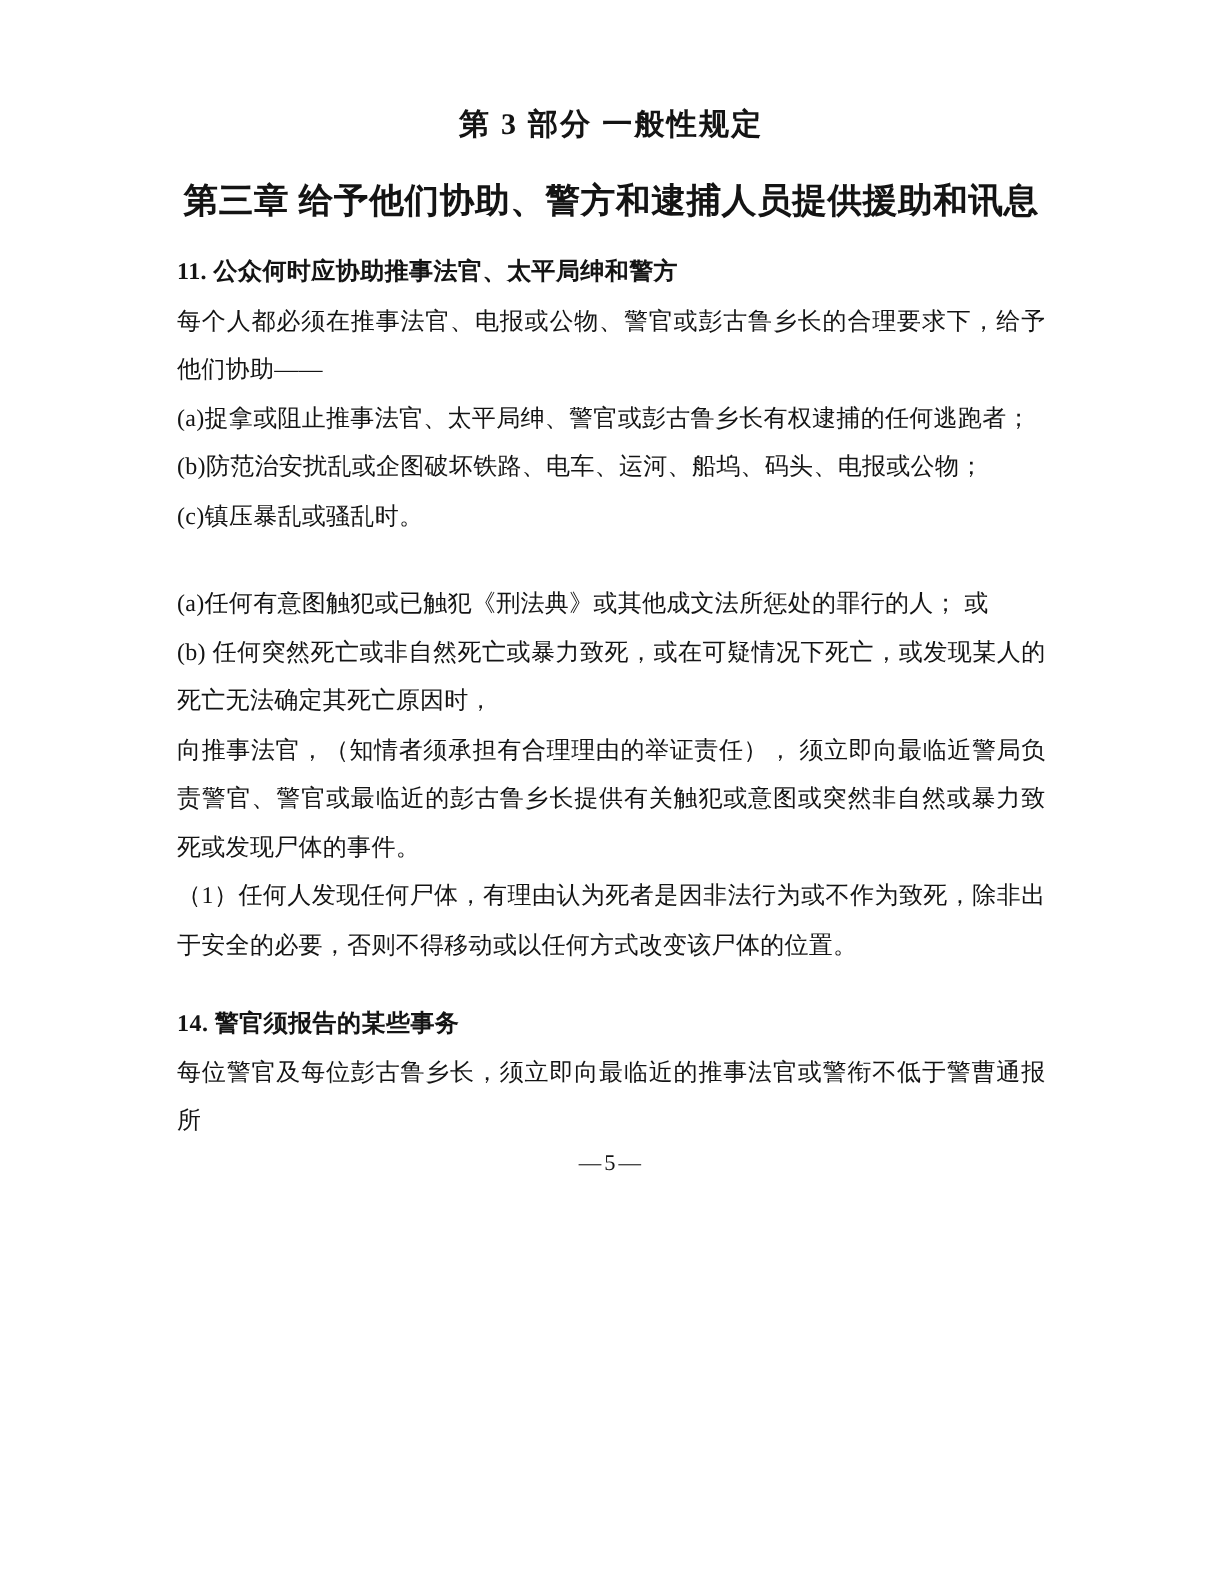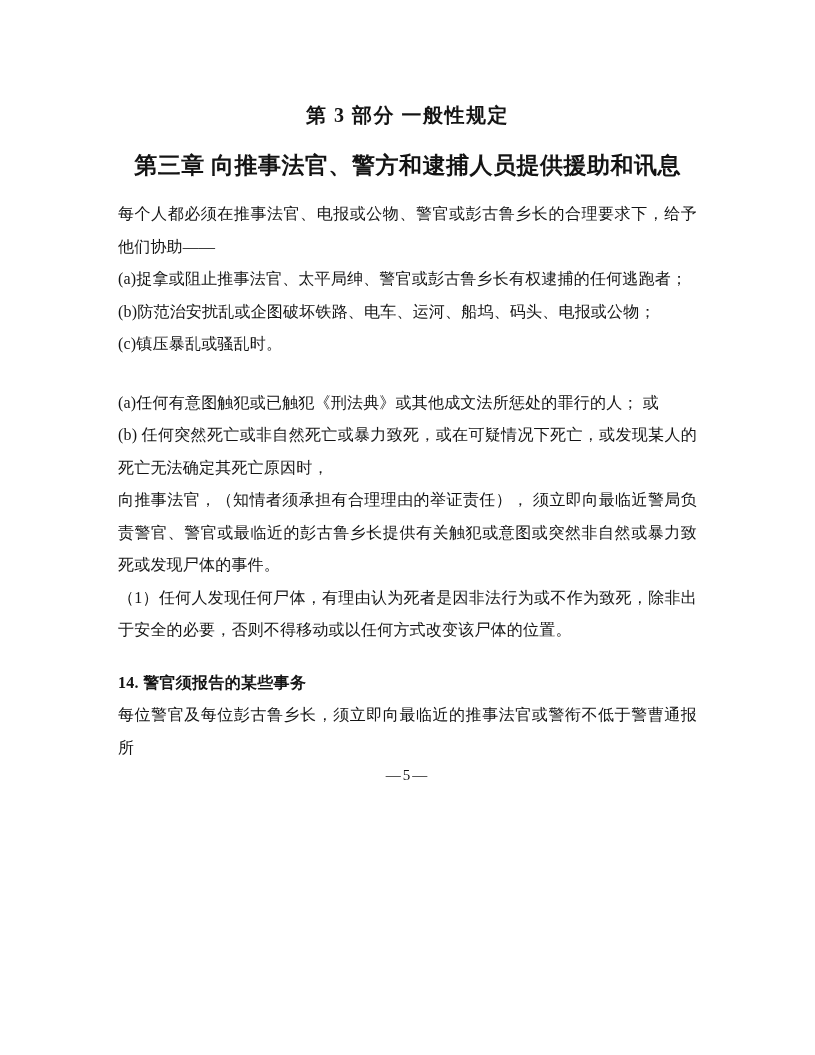--- a/index.html
+++ b/index.html
@@ -11,21 +11,21 @@
     position: relative;
     width: 815px;
     height: 1055px;
     background: #ffffff;
     color: #141414;
     font-family: "Liberation Serif", "DejaVu Serif", serif;
     overflow: hidden;
     box-sizing: border-box;
   }
   .content {
-    padding: 100px 118px 0 118px;
+    padding: 68px 118px 0 118px;
     box-sizing: border-box;
   }
   .part-title {
     margin: 0;
     font-size: 20px;
     line-height: 30px;
     font-weight: bold;
     text-align: center;
     letter-spacing: 1.5px;
   }
@@ -63,23 +63,24 @@
     letter-spacing: 2px;
   }
 </style>
 </head>
 <body>
 
 <div class="page">
   <div class="content">
 
     <h1 class="part-title">第 3 部分  一般性规定</h1>
-    <h2 class="chapter-title">第三章  向推事法官、警方和逮捕人员提供援助和讯息</h2>
+    <h2 class="chapter-title">第三章  给予他们协助、警方和逮捕人员提供援助和讯息</h2>
 
     <section class="s11">
+      <h3 class="sec-heading">11. 公众何时应协助推事法官、太平局绅和警方</h3>
       <p class="para">每个人都必须在推事法官、电报或公物、警官或彭古鲁乡长的合理要求下，给予他们协助——</p>
       <p class="para">(a)捉拿或阻止推事法官、太平局绅、警官或彭古鲁乡长有权逮捕的任何逃跑者；</p>
       <p class="para">(b)防范治安扰乱或企图破坏铁路、电车、运河、船坞、码头、电报或公物；</p>
       <p class="para">(c)镇压暴乱或骚乱时。</p>
     </section>
 
 
     <section class="s13">
       <p class="para">(a)任何有意图触犯或已触犯《刑法典》或其他成文法所惩处的罪行的人；  或</p>
       <p class="para">(b) 任何突然死亡或非自然死亡或暴力致死，或在可疑情况下死亡，或发现某人的死亡无法确定其死亡原因时，</p>

